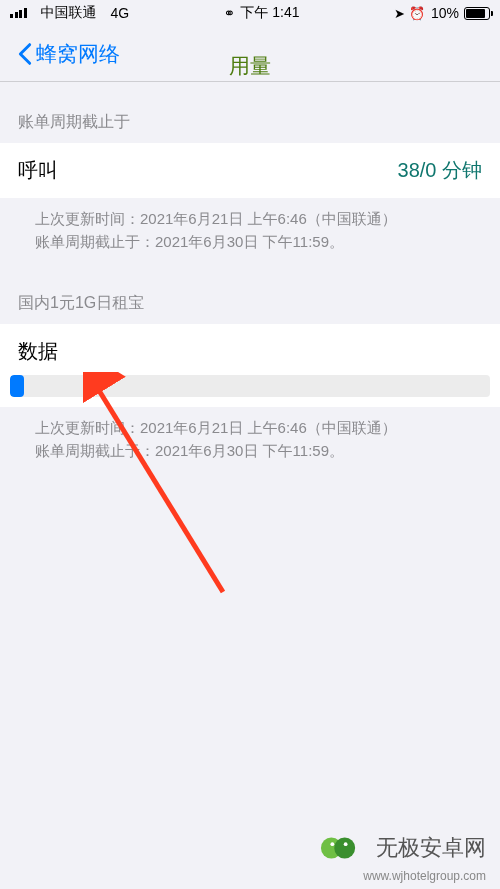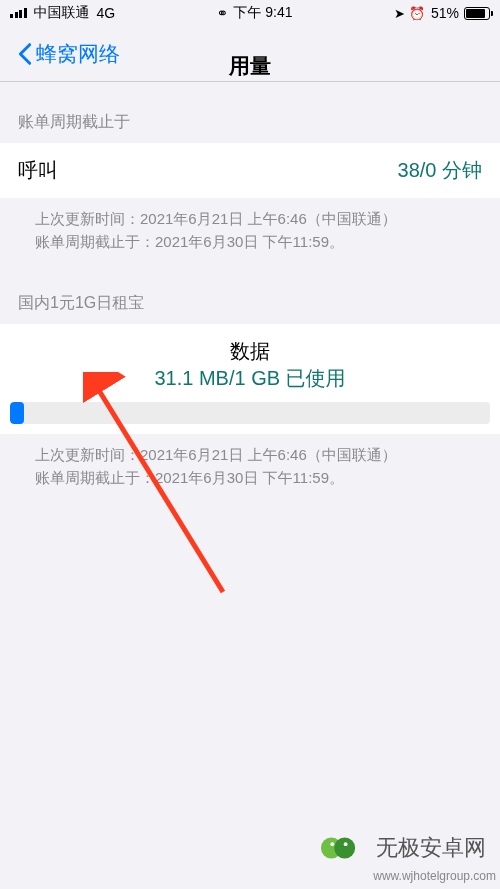--- a/index.html
+++ b/index.html
@@ -22,21 +22,21 @@
       align-items: center;
       justify-content: space-between;
       padding: 0 10px;
       font-size: 14px;
       font-weight: 500;
       color: #000;
     }
     .status-left {
       display: flex;
       align-items: center;
-      gap: 7px;
+      gap: 14px;
     }
     .status-right {
       display: flex;
       align-items: center;
       gap: 5px;
     }
     .signal-bars {
       display: flex;
       align-items: flex-end;
       gap: 1.5px;
@@ -91,22 +91,22 @@
     .back-chevron {
       width: 14px;
       height: 24px;
       margin-right: 4px;
     }
     .nav-title {
       position: absolute;
       left: 50%;
       transform: translateX(-50%);
       font-size: 21px;
-      font-weight: 700;
-      color: #000000;
+      font-weight: 400;
+      color: #4d7c0f;
       margin-top: 24px;
     }
     .section-header {
       font-size: 16px;
       color: #8a8a8e;
       padding: 30px 18px 10px 18px;
     }
     .cell {
       background: #fff;
       padding: 14px 18px;
@@ -150,21 +150,20 @@
       background: #fff;
       padding-top: 14px;
       padding-bottom: 10px;
     }
     .data-cell-row {
       display: flex;
       justify-content: space-between;
       align-items: center;
       padding: 0 18px 10px 18px;
       font-size: 20px;
-      flex-direction: column;
     }
     .arrow-annotation {
       position: absolute;
       left: 83px;
       top: 372px;
       pointer-events: none;
     }
     .watermark {
       position: absolute;
       bottom: 22px;
@@ -174,21 +173,21 @@
       gap: 18px;
     }
     .watermark-text {
       font-size: 22px;
       color: #555;
       font-weight: 500;
     }
     .watermark-url {
       position: absolute;
       bottom: 6px;
-      right: 4px;
+      right: 14px;
       font-size: 12px;
       color: #888;
     }
     .watermark-logo {
       width: 38px;
       height: 38px;
     }
     .link-icon {
       font-size: 14px;
     }
@@ -205,26 +204,26 @@
       <div class="signal-bar"></div>
         <div class="signal-bar"></div>
         <div class="signal-bar"></div>
         <div class="signal-bar"></div>
     </div>
     <span>中国联通</span>
     <span>4G</span>
   </div>
   <div class="status-center" style="display:flex;align-items:center;gap:5px">
     <span class="link-icon">⚭</span>
-    <span>下午 9:41</span>
+    <span>下午 1:41</span>
   </div>
   <div class="status-right">
     <span style="font-size:13px">➤</span>
     <span class="alarm-icon">⏰</span>
-    <span>51%</span>
+    <span>10%</span>
     <div class="battery">
         <div class="battery-fill"></div>
       </div>
   </div>
 </div>
 
 <div class="nav-bar">
   <div class="back-button">
     <svg class="back-chevron" viewBox="0 0 12 20" fill="none">
       <path d="M10 2 L2 10 L10 18" stroke="#007aff" stroke-width="2.5" stroke-linecap="round" stroke-linejoin="round"></path>
@@ -244,21 +243,20 @@
 <div class="footer-text">
   <div>上次更新时间：2021年6月21日 上午6:46（中国联通）</div>
   <div>账单周期截止于：2021年6月30日 下午11:59。</div>
 </div>
 
 <div class="section-header">国内1元1G日租宝</div>
 
 <div class="data-cell">
   <div class="data-cell-row">
     <span class="cell-label">数据</span>
-    <span class="cell-value">31.1 MB/1 GB 已使用</span>
   </div>
   <div class="progress-container">
     <div class="progress-fill"></div>
   </div>
 </div>
 
 <div class="footer-text">
   <div>上次更新时间：2021年6月21日 上午6:46（中国联通）</div>
   <div>账单周期截止于：2021年6月30日 下午11:59。</div>
 </div>

